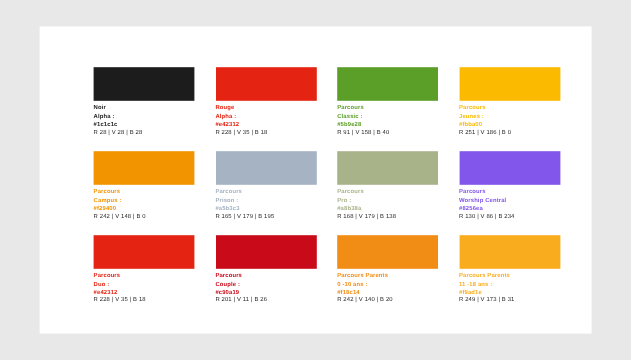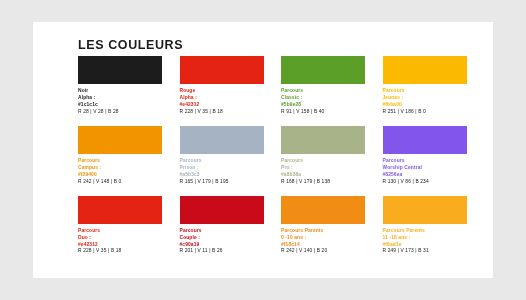--- a/index.html
+++ b/index.html
@@ -78,21 +78,20 @@
     display: block;
     color: #1c1c1c;
   }
 </style>
 </head>
 <body>
 
 <div id="page">
   <div class="card">
 
-    <div class="page-title">LES COULEURS</div>
 
     <div class="grid">
         <div class="swatch-cell">
           <div class="swatch" style="background: rgb(28, 28, 28);"></div>
           <div class="swatch-info">
             <span class="swatch-name" style="color: rgb(28, 28, 28);">Noir
 Alpha :</span>
             <span class="swatch-hex" style="color: rgb(28, 28, 28);">#1c1c1c</span>
             <span class="swatch-rgb">R 28  |  V 28  |  B 28</span>
           </div>

